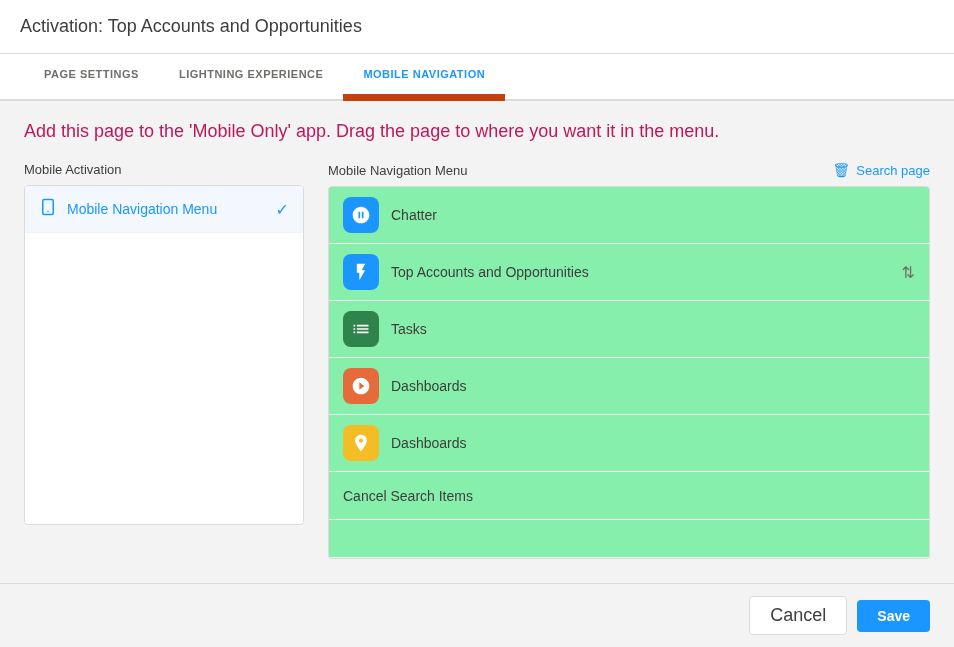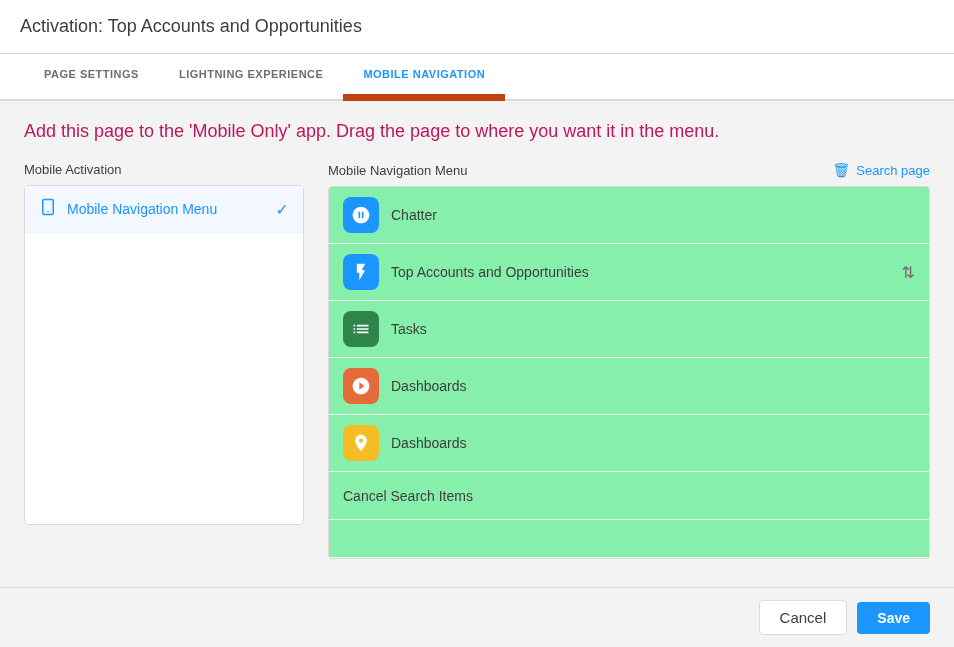--- a/index.html
+++ b/index.html
@@ -198,21 +198,21 @@
       background: #f3f3f3;
       border-top: 1px solid #dddbda;
       display: flex;
       justify-content: flex-end;
       align-items: center;
       padding: 12px 24px;
       gap: 10px;
     }
     .btn-cancel {
       padding: 8px 20px;
-      font-size: 15px;
+      font-size: 18px;
       border: 1px solid #dddbda;
       border-radius: 4px;
       background: #fff;
       color: #3e3e3c;
       cursor: pointer;
     }
     .btn-save {
       padding: 8px 20px;
       font-size: 14px;
       border: none;

